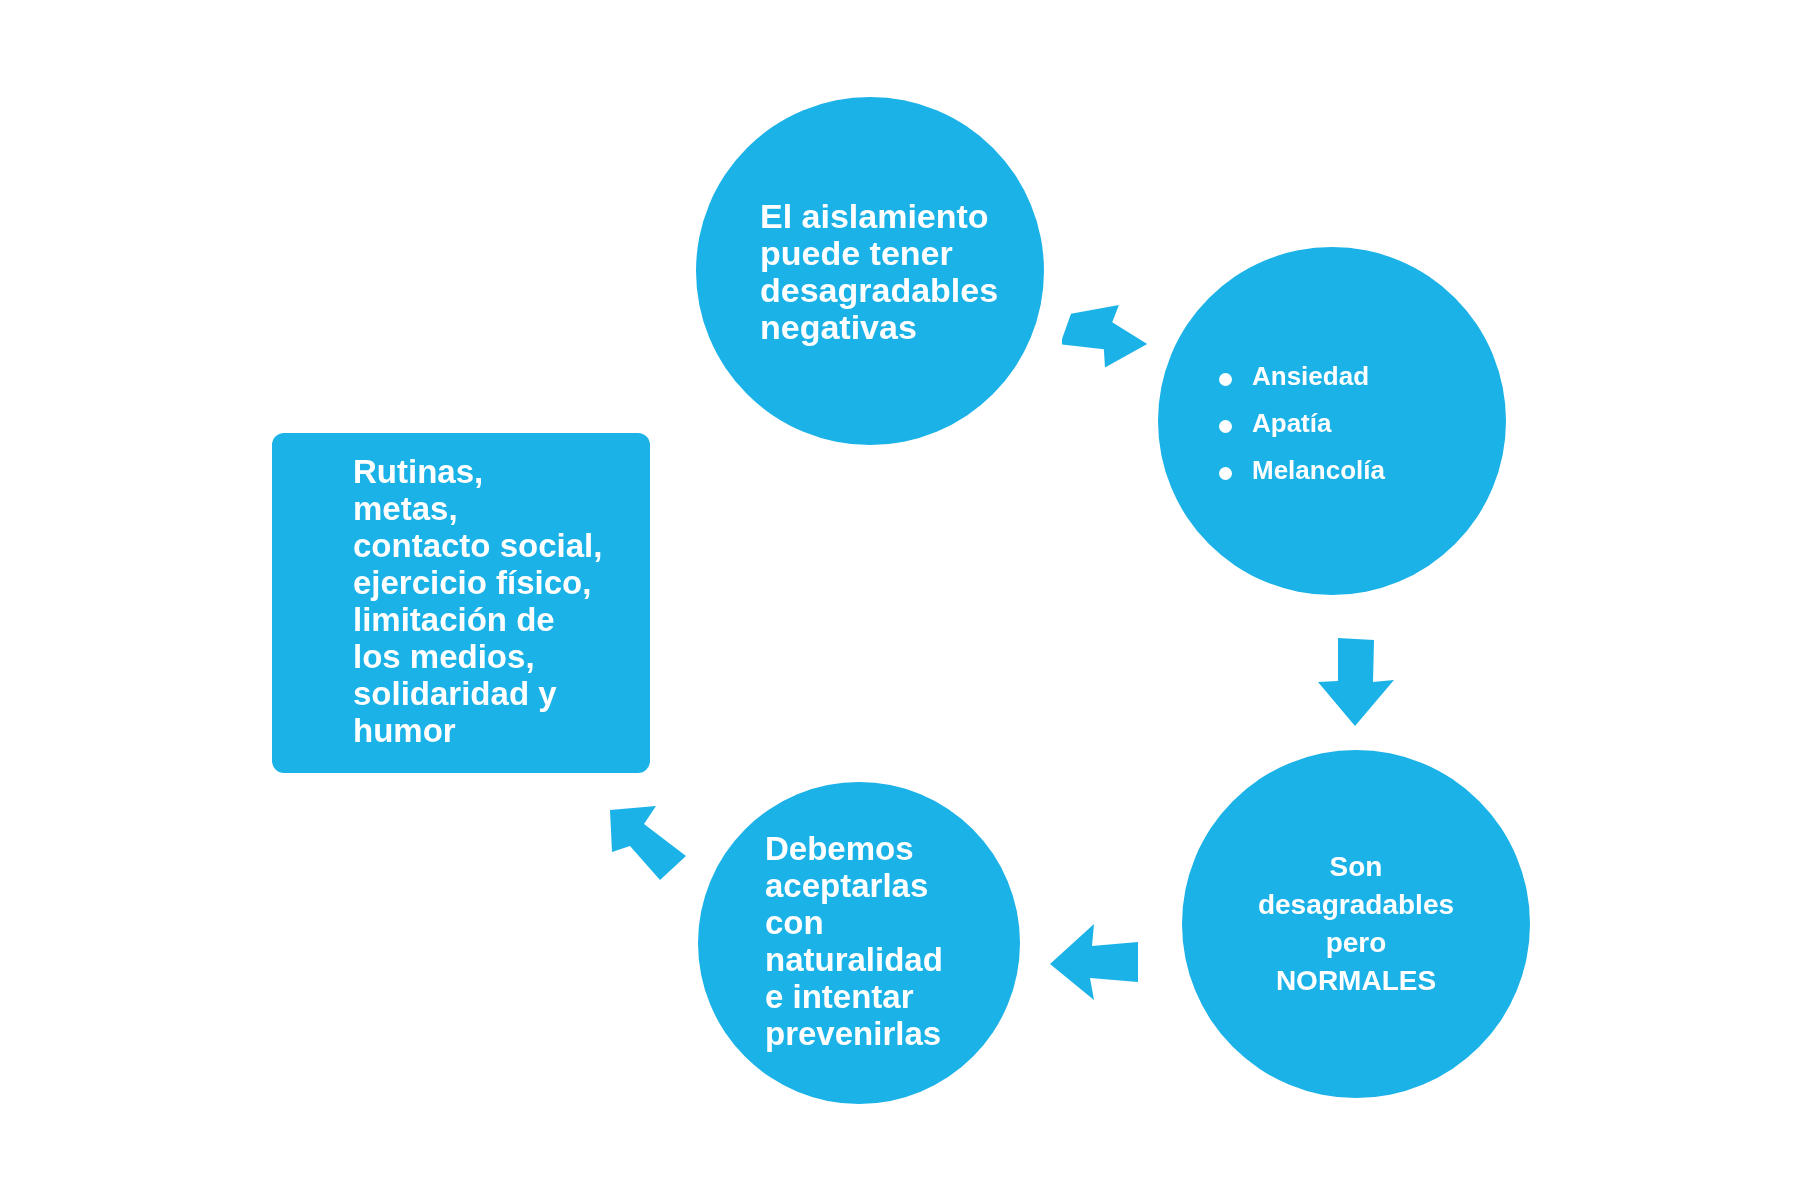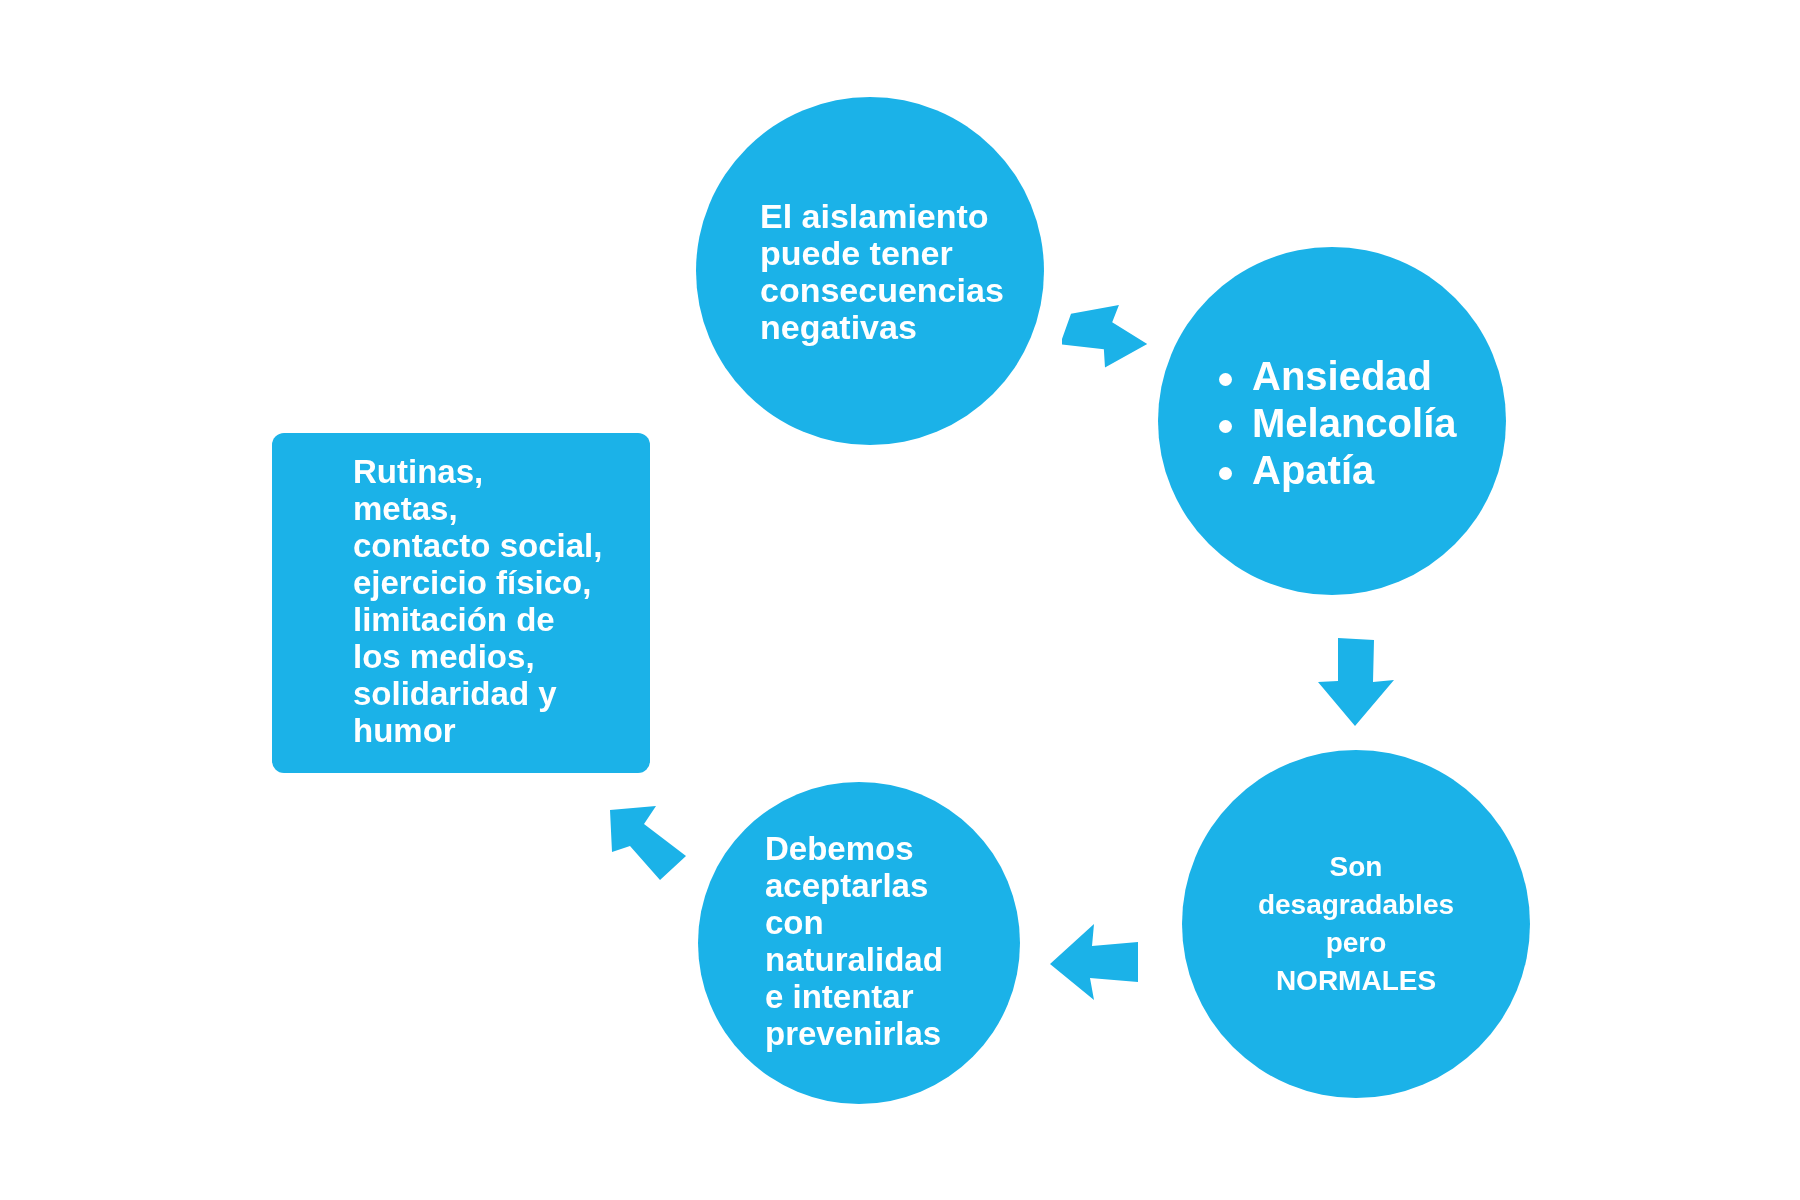--- a/index.html
+++ b/index.html
@@ -63,21 +63,21 @@
   #node-symptoms {
     left: 1158px;
     top: 247px;
     width: 348px;
     height: 348px;
   }
   #node-symptoms ul {
     list-style: none;
     margin: 0;
     padding: 0;
-    font-size: 40px;
+    font-size: 26px;
     line-height: 47px;
     width: 270px;
     margin-left: 38px;
     margin-top: 4px;
   }
   #node-symptoms li {
     position: relative;
     padding-left: 36px;
     white-space: nowrap;
   }
@@ -149,35 +149,35 @@
   #arrow-nw   { left: 608px;  top: 804px;  width: 80px;  height: 78px; }
 </style>
 </head>
 <body>
 
 <div id="canvas">
 
   <div class="node circle" id="node-consequences">
     <p class="txt">El aislamiento
 puede tener
-consecuencias
+desagradables
 negativas</p>
   </div>
 
   <div class="arrow" id="arrow-se">
     <svg viewBox="0 0 96 80" width="96" height="80" aria-hidden="true">
       <polygon points="6,24 52,8 48,26 86,42 48,72 44,54 0,56" fill="#1BB2E8" transform="rotate(9 48 40)"></polygon>
     </svg>
   </div>
 
   <div class="node circle" id="node-symptoms">
     <ul>
       <li>Ansiedad</li>
+      <li>Apatía</li>
       <li>Melancolía</li>
-      <li>Apatía</li>
     </ul>
   </div>
 
   <div class="arrow" id="arrow-down">
     <svg viewBox="0 0 80 92" width="80" height="92" aria-hidden="true">
       <polygon points="22,0 58,2 57,44 78,42 39,88 2,44 22,43" fill="#1BB2E8"></polygon>
     </svg>
   </div>
 
   <div class="node circle" id="node-normal">

